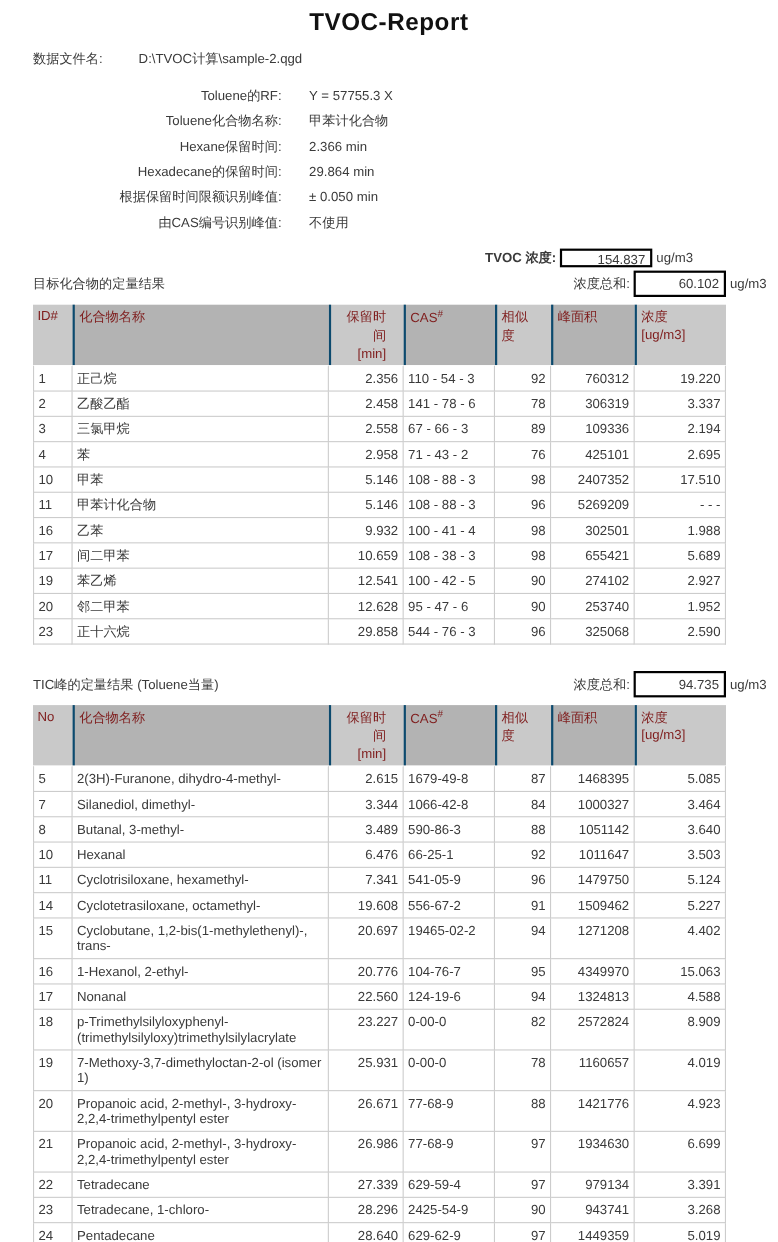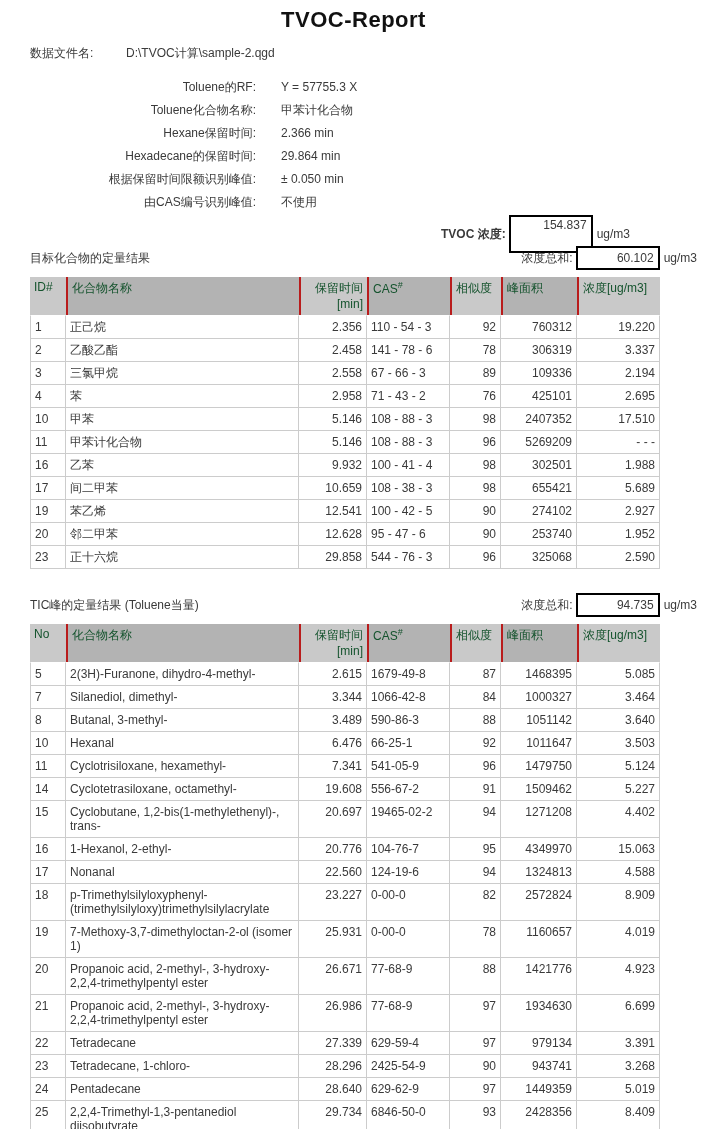--- a/index.html
+++ b/index.html
@@ -19,36 +19,36 @@
   .param-row { display:flex; line-height:23px;padding-left:44px; }
   .param-row .lbl { width:212px; text-align:right; }
   .param-row .val { margin-left:25px; }
   
   .tvoc-row { display:flex; justify-content:flex-end; align-items:center; margin-top:8px; padding-right:77px; height:24px; }
   .tvoc-row .lbl { margin-right:3px;font-weight:bold; }
   .val-box {
     border:2px solid #000; background:#fff; text-align:right;
     padding:1px 4px 1px 2px; margin-right:4px;
   }
-  .tvoc-box { width:84px; height:38px; }
+  .tvoc-box { width:84px; height:17px; }
   .sum-box  { width:84px; height:24px; padding-top:3px; }
   .section-row { display:flex; justify-content:space-between; align-items:center; padding:0 10px 0 30px; margin-bottom:7px; }
   .section-row .sum-side { display:flex; align-items:center; }
   .section-row .sum-side .lbl { margin-right:3px; }
   .sec1 { }
   .sec2 { margin-top:24px; }
   
   table.results { margin-left:30px; width:630px; border-spacing:0; table-layout:fixed; }
   table.results th {
-    font-weight:normal; color:#14532d; vertical-align:top;
-    padding:3px 4px 4px 4px; height:36px; text-align:left;
+    font-weight:normal; color:#7f1d1d; vertical-align:top;
+    padding:3px 16px 4px 4px; height:36px; text-align:left;
   }
   table.results th.hL { background:#c9c9c9; }
   table.results th.hD { background:#b3b3b3; }
-  table.results th + th { border-left:2px solid #b91c1c; }
+  table.results th + th { border-left:2px solid #0c4a6e; }
   table.results th.ar { text-align:right; }
   table.results td {
     border-bottom:1px solid #cccccc; border-right:1px solid #cccccc;
     padding:4px 4px 4px 4px; vertical-align:top; line-height:14px;
     overflow-wrap:break-word;
   }
   table.results td:first-child { border-left:1px solid #cccccc; }
   table.results tbody tr:first-child td { border-top:1px solid #ffffff; }
   td.c-id   { padding-left:4px; }
   td.c-name { padding-left:6px; }

